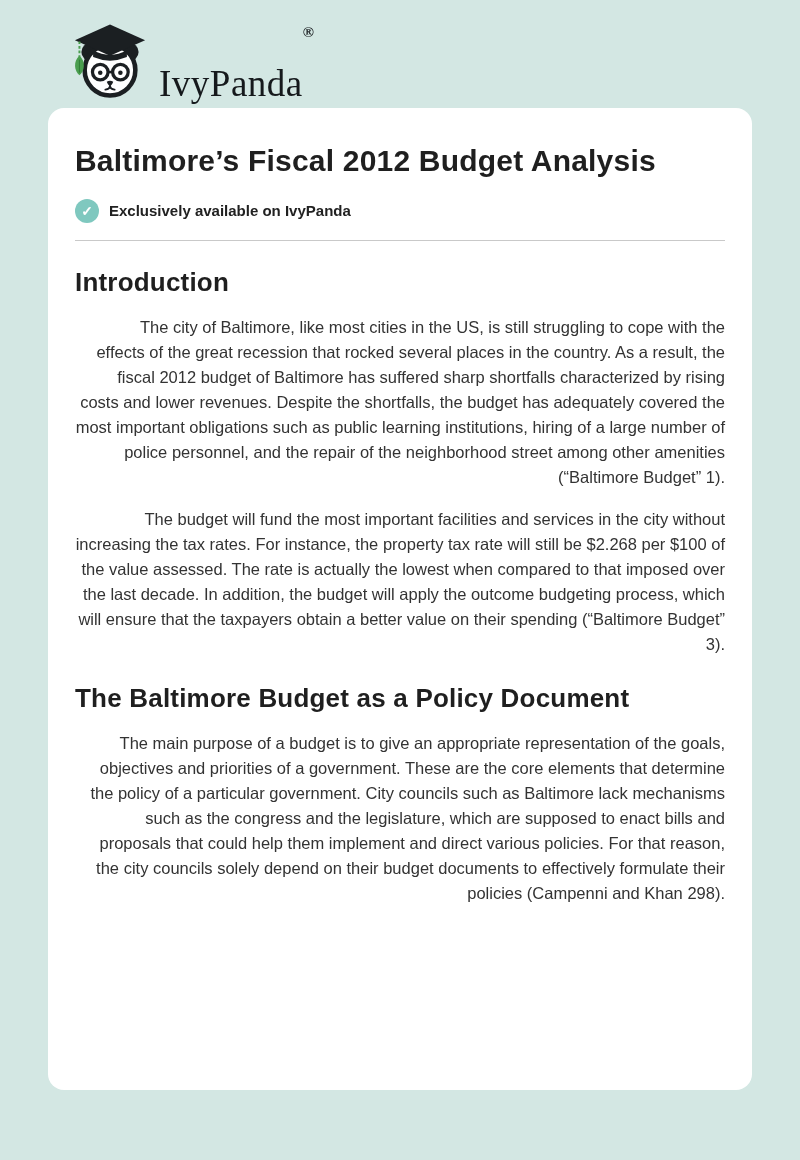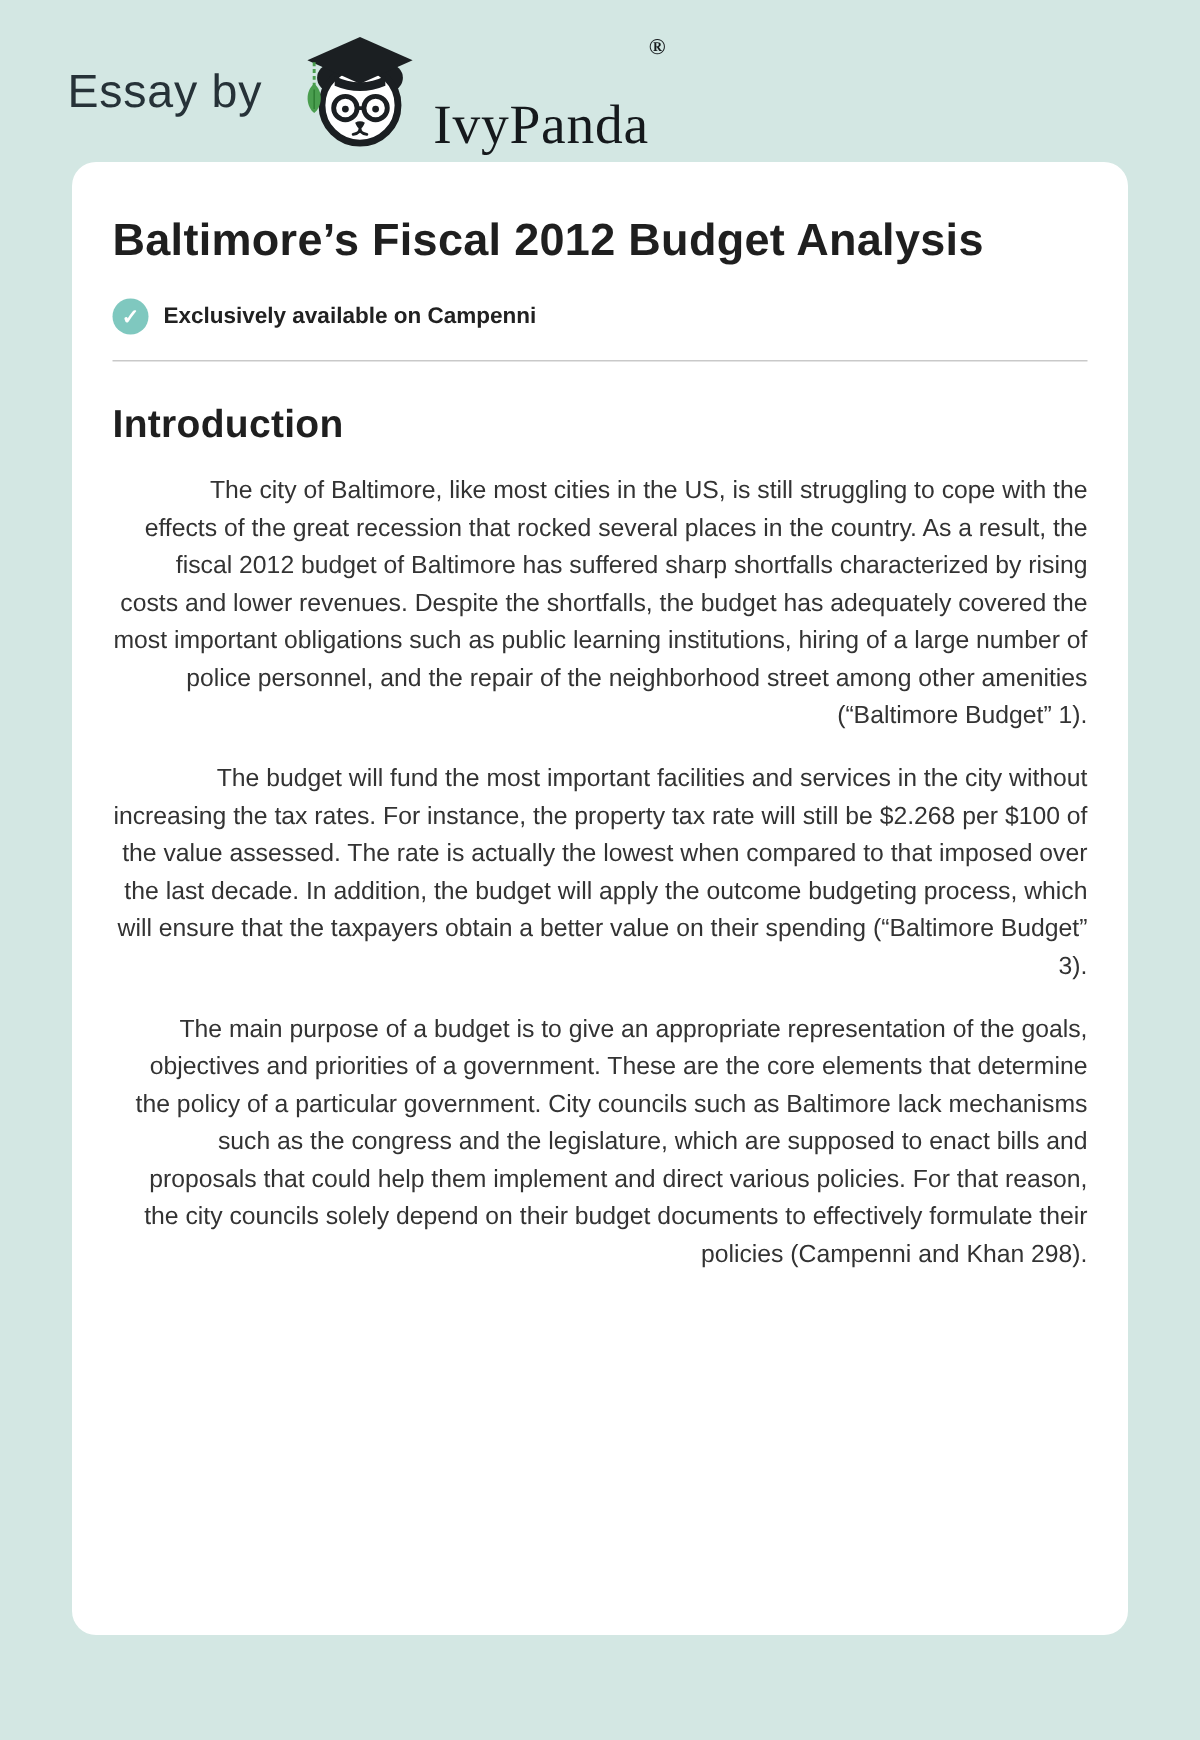--- a/index.html
+++ b/index.html
@@ -115,21 +115,20 @@
     color: #333333;
     margin: 17px 0 0 0;
     text-indent: 30px;
     text-align: right;
   }
 </style>
 </head>
 <body>
 
 <header class="page-header">
-  <span class="essay-by">Essay by</span>
   <a class="brand-link">
     <svg class="panda-logo" viewBox="0 0 120 120" width="78" height="78" aria-hidden="true">
 
       <circle cx="30" cy="46" r="14" fill="#1b1f22"></circle>
       <circle cx="90" cy="46" r="14" fill="#1b1f22"></circle>
 
       <circle cx="60" cy="74" r="39" fill="#ffffff" stroke="#1b1f22" stroke-width="7"></circle>
 
       <circle cx="45" cy="77" r="12" fill="#ffffff" stroke="#1b1f22" stroke-width="5"></circle>
       <circle cx="76" cy="77" r="12" fill="#ffffff" stroke="#1b1f22" stroke-width="5"></circle>
@@ -150,23 +149,24 @@
     <span class="brand-name">IvyPanda</span>
     <span class="registered">®</span>
   </a>
 </header>
 
 <main class="card">
   <h1 class="essay-title">Baltimore’s Fiscal 2012 Budget Analysis</h1>
 
   <div class="availability">
     <span class="check-circle">✓</span>
-    <span class="availability-label">Exclusively available on Campenni</span>
+    <span class="availability-label">Exclusively available on IvyPanda</span>
   </div>
 
   <hr class="divider">
 
   <h2 class="section-heading">Introduction</h2>
   <p class="body-para">The city of Baltimore, like most cities in the US, is still struggling to cope with the effects of the great recession that rocked several places in the country. As a result, the fiscal 2012 budget of Baltimore has suffered sharp shortfalls characterized by rising costs and lower revenues. Despite the shortfalls, the budget has adequately covered the most important obligations such as public learning institutions, hiring of a large number of police personnel, and the repair of the neighborhood street among other amenities (“Baltimore Budget” 1).</p>
   <p class="body-para">The budget will fund the most important facilities and services in the city without increasing the tax rates. For instance, the property tax rate will still be $2.268 per $100 of the value assessed. The rate is actually the lowest when compared to that imposed over the last decade. In addition, the budget will apply the outcome budgeting process, which will ensure that the taxpayers obtain a better value on their spending (“Baltimore Budget” 3).</p>
 
+  <h2 class="section-heading">The Baltimore Budget as a Policy Document</h2>
   <p class="body-para">The main purpose of a budget is to give an appropriate representation of the goals, objectives and priorities of a government. These are the core elements that determine the policy of a particular government. City councils such as Baltimore lack mechanisms such as the congress and the legislature, which are supposed to enact bills and proposals that could help them implement and direct various policies. For that reason, the city councils solely depend on their budget documents to effectively formulate their policies (Campenni and Khan 298).</p>
 </main>
 
 </body></html>

